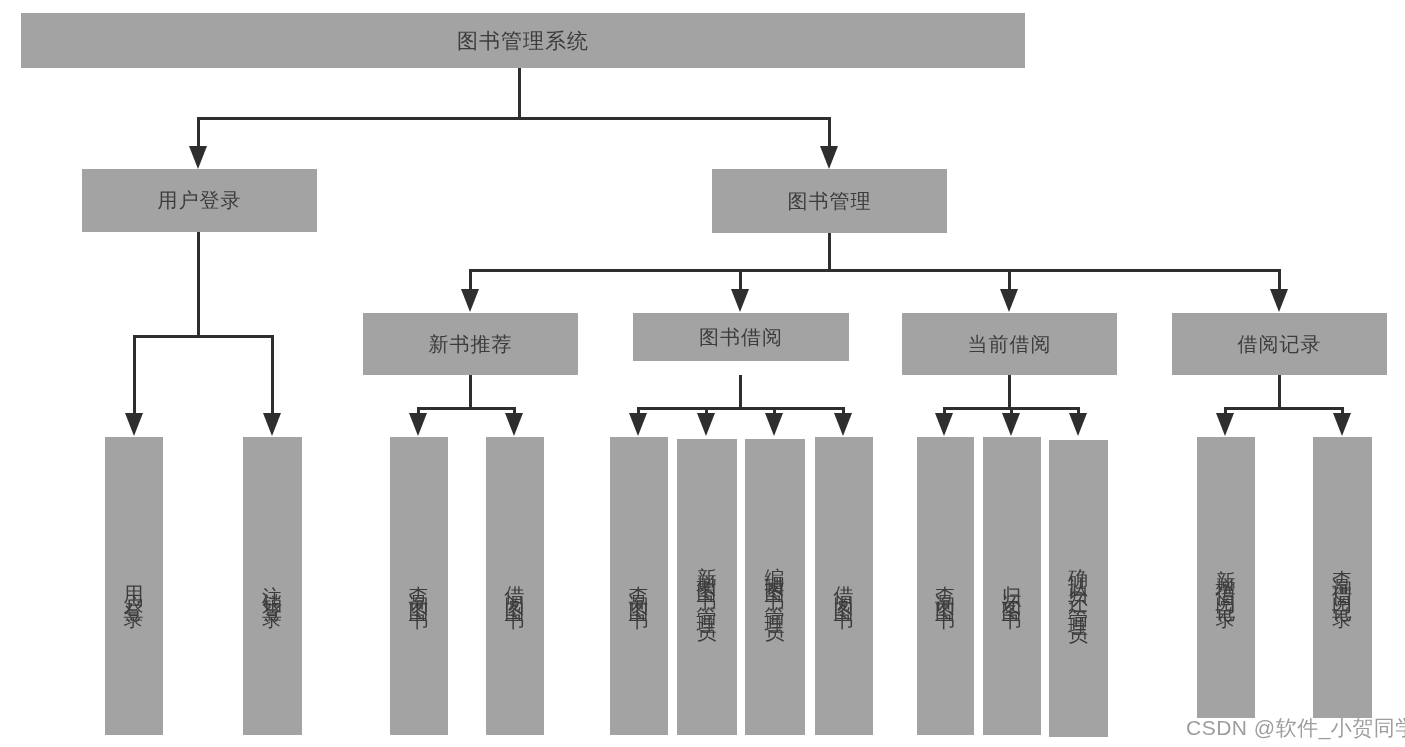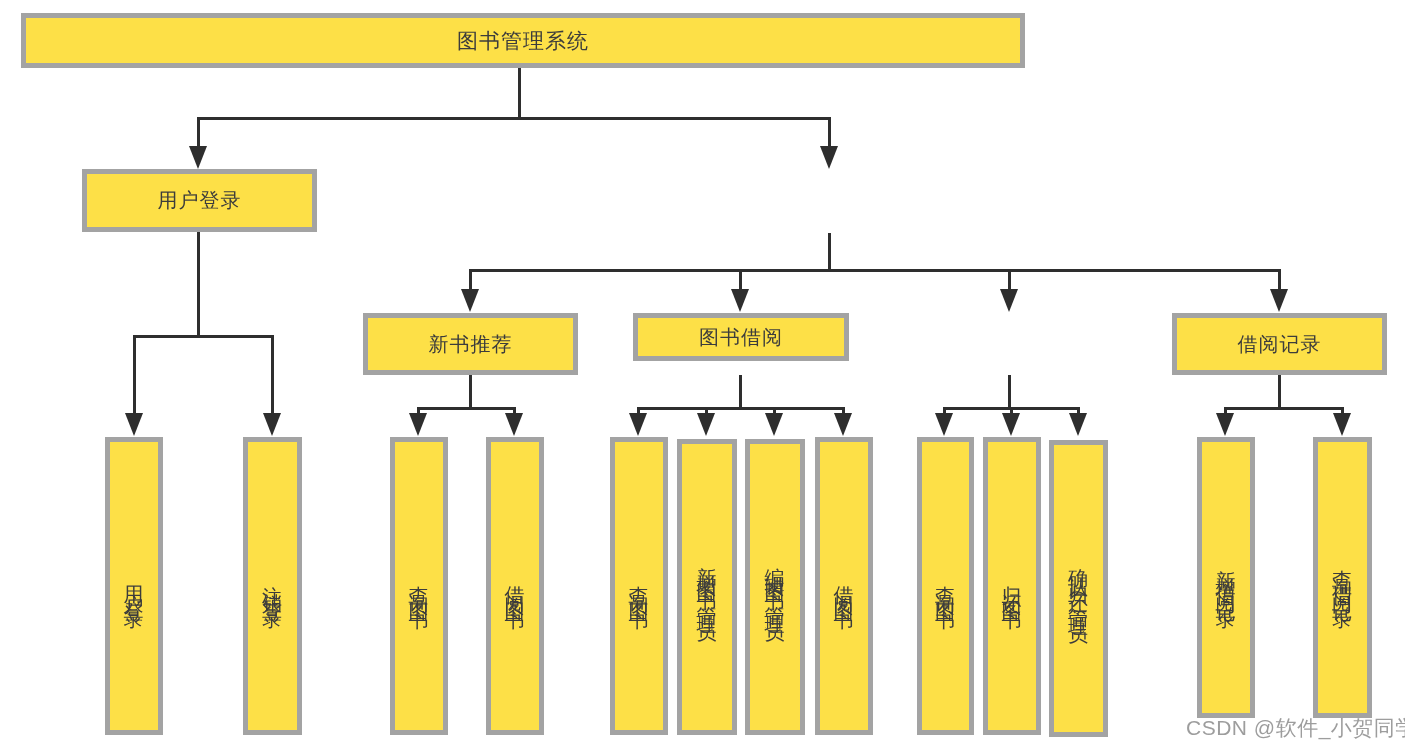--- a/index.html
+++ b/index.html
@@ -6,22 +6,22 @@
   #canvas{
     position:relative;
     width:1405px;height:747px;
     background:#ffffff;
     font-family:"Liberation Sans","DejaVu Sans",sans-serif;
     overflow:hidden;
   }
   .box{
     position:absolute;
     box-sizing:border-box;
-    border:5px solid #a3a3a3;
-    background:#fde047;
+    border:3px solid #a3a3a3;
+    background:#a3a3a3;
     display:flex;
     align-items:center;
     justify-content:center;
     color:#3c3c3c;
     font-size:20px;
     letter-spacing:1px;
     z-index:2;
   }
   .box.root{font-size:21px;}
   .leaf-text{
@@ -62,20 +62,21 @@
   <div class="box root" style="left:21px;top:13px;width:1004px;height:55px">图书管理系统</div>
 
   <div class="vline" style="left:518px;top:68px;height:50px"></div>
   <div class="hline" style="left:197px;top:117px;width:634px"></div>
   <div class="vline" style="left:197px;top:117px;height:33px"></div>
   <div class="arrowhead" style="left:189px;top:146px"></div>
   <div class="vline" style="left:828px;top:117px;height:33px"></div>
   <div class="arrowhead" style="left:820px;top:146px"></div>
 
   <div class="box" style="left:82px;top:169px;width:235px;height:63px">用户登录</div>
+  <div class="box" style="left:712px;top:169px;width:235px;height:64px">图书管理</div>
 
   <div class="vline" style="left:197px;top:232px;height:106px"></div>
   <div class="hline" style="left:133px;top:335px;width:141px"></div>
   <div class="vline" style="left:133px;top:335px;height:81px"></div>
   <div class="arrowhead" style="left:125px;top:413px"></div>
   <div class="vline" style="left:271px;top:335px;height:81px"></div>
   <div class="arrowhead" style="left:263px;top:413px"></div>
 
   <div class="vline" style="left:828px;top:233px;height:39px"></div>
   <div class="hline" style="left:469px;top:269px;width:812px"></div>
@@ -83,20 +84,21 @@
   <div class="arrowhead" style="left:461px;top:289px"></div>
   <div class="vline" style="left:739px;top:269px;height:25px"></div>
   <div class="arrowhead" style="left:731px;top:289px"></div>
   <div class="vline" style="left:1008px;top:269px;height:25px"></div>
   <div class="arrowhead" style="left:1000px;top:289px"></div>
   <div class="vline" style="left:1278px;top:269px;height:25px"></div>
   <div class="arrowhead" style="left:1270px;top:289px"></div>
 
   <div class="box" style="left:363px;top:313px;width:215px;height:62px">新书推荐</div>
   <div class="box" style="left:633px;top:313px;width:216px;height:48px">图书借阅</div>
+  <div class="box" style="left:902px;top:313px;width:215px;height:62px">当前借阅</div>
   <div class="box" style="left:1172px;top:313px;width:215px;height:62px">借阅记录</div>
 
   <div class="vline" style="left:469px;top:375px;height:35px"></div>
   <div class="hline" style="left:417px;top:407px;width:99px"></div>
   <div class="vline" style="left:417px;top:407px;height:10px"></div>
   <div class="arrowhead" style="left:409px;top:413px"></div>
   <div class="vline" style="left:513px;top:407px;height:10px"></div>
   <div class="arrowhead" style="left:505px;top:413px"></div>
 
   <div class="vline" style="left:739px;top:375px;height:35px"></div>

